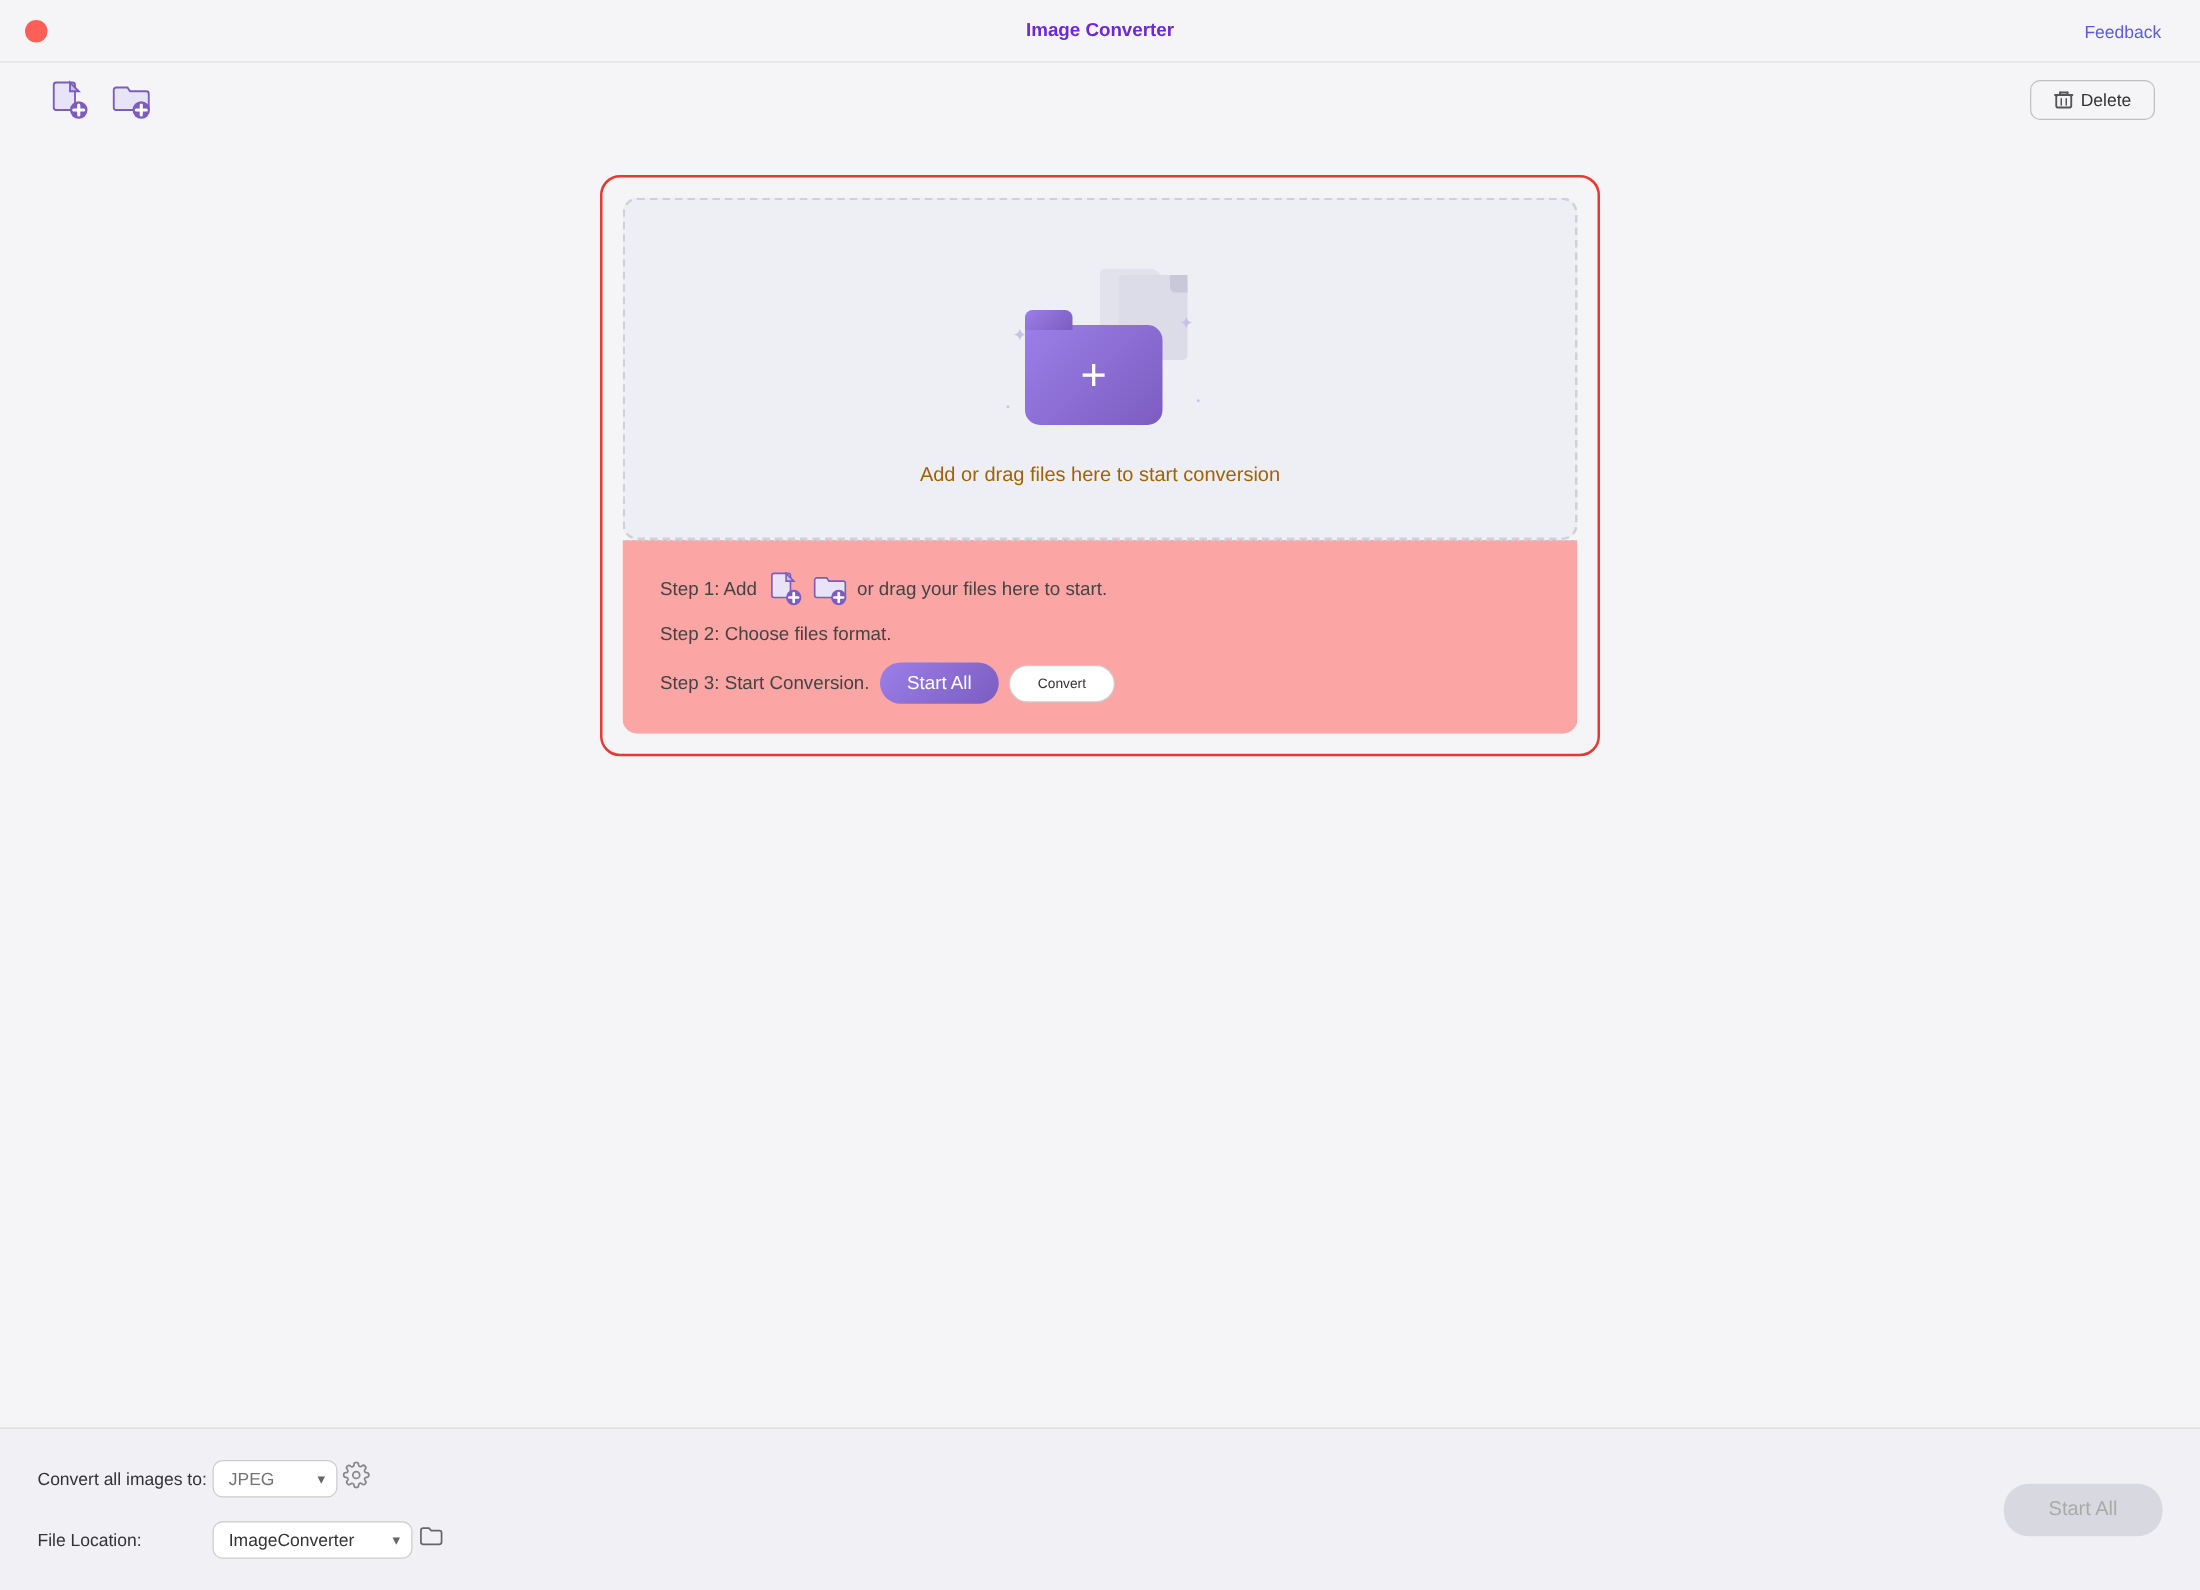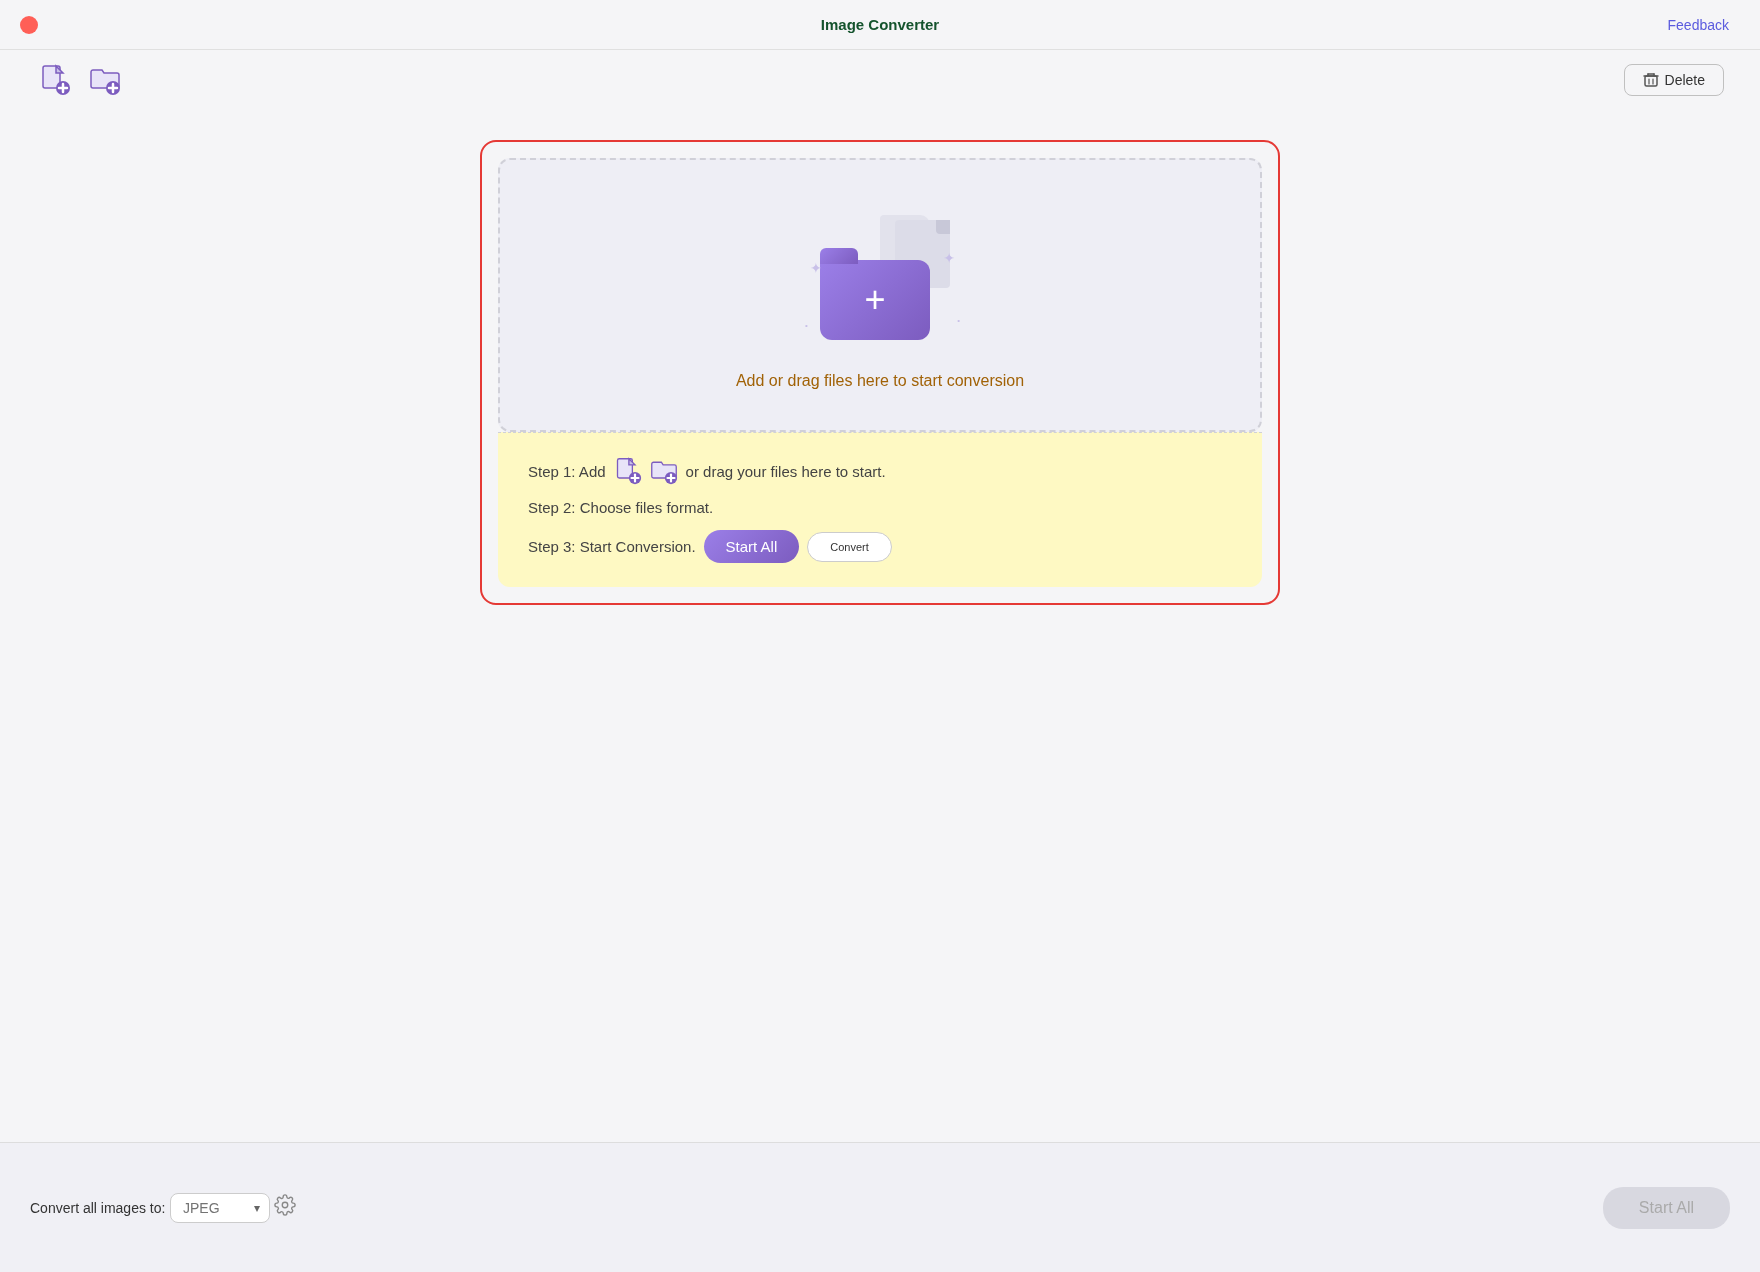--- a/index.html
+++ b/index.html
@@ -28,21 +28,21 @@
       width: 18px;
       height: 18px;
       border-radius: 50%;
       background: #ff5f57;
       border: none;
       cursor: pointer;
     }
     .title-bar .app-title {
       font-size: 15px;
       font-weight: 600;
-      color: #14532d;
+      color: #6d28d9;
     }
     .title-bar .feedback-link {
       position: absolute;
       right: 31px;
       color: #5b5bde;
       font-size: 14px;
       text-decoration: none;
       cursor: pointer;
     }
 
@@ -187,21 +187,21 @@
 
     .drop-text {
       font-size: 16px;
       color: #a16207;
       text-align: center;
       margin-top: 8px;
     }
 
     
     .steps-section {
-      background: #fef9c3;
+      background: #fca5a5;
       border-radius: 0 0 12px 12px;
       padding: 24px 30px 24px 30px;
       border-top: 1px dashed #d0d0d8;
     }
     .step-row {
       display: flex;
       align-items: center;
       gap: 8px;
       margin-bottom: 14px;
       font-size: 15px;
@@ -459,16 +459,32 @@
         </select>
       </div>
       <button class="settings-icon-btn">
         <svg width="22" height="22" viewBox="0 0 24 24" fill="none">
           <circle cx="12" cy="12" r="3" stroke="#888" stroke-width="1.5"></circle>
           <path d="M19.4 15a1.65 1.65 0 0 0 .33 1.82l.06.06a2 2 0 0 1-2.83 2.83l-.06-.06a1.65 1.65 0 0 0-1.82-.33 1.65 1.65 0 0 0-1 1.51V21a2 2 0 0 1-4 0v-.09A1.65 1.65 0 0 0 9 19.4a1.65 1.65 0 0 0-1.82.33l-.06.06a2 2 0 0 1-2.83-2.83l.06-.06A1.65 1.65 0 0 0 4.68 15a1.65 1.65 0 0 0-1.51-1H3a2 2 0 0 1 0-4h.09A1.65 1.65 0 0 0 4.6 9a1.65 1.65 0 0 0-.33-1.82l-.06-.06a2 2 0 0 1 2.83-2.83l.06.06A1.65 1.65 0 0 0 9 4.68a1.65 1.65 0 0 0 1-1.51V3a2 2 0 0 1 4 0v.09a1.65 1.65 0 0 0 1 1.51 1.65 1.65 0 0 0 1.82-.33l.06-.06a2 2 0 0 1 2.83 2.83l-.06.06A1.65 1.65 0 0 0 19.4 9a1.65 1.65 0 0 0 1.51 1H21a2 2 0 0 1 0 4h-.09a1.65 1.65 0 0 0-1.51 1z" stroke="#888" stroke-width="1.5"></path>
         </svg>
       </button>
     </div>
 
+    <div class="bottom-row">
+      <span class="bottom-label">File Location:</span>
+      <div class="select-wrapper">
+        <select class="location-select">
+          <option>ImageConverter</option>
+          <option>Desktop</option>
+          <option>Downloads</option>
+          <option>Custom...</option>
+        </select>
+      </div>
+      <button class="folder-open-btn">
+        <svg width="22" height="22" viewBox="0 0 24 24" fill="none">
+          <path d="M3 7C3 5.9 3.9 5 5 5H10L12 7H19C20.1 7 21 7.9 21 9V17C21 18.1 20.1 19 19 19H5C3.9 19 3 18.1 3 17V7Z" stroke="#666" stroke-width="1.5" fill="none"></path>
+        </svg>
+      </button>
+    </div>
   </div>
 
   <button class="start-all-disabled">Start  All</button>
 </div>
 
 </body></html>

